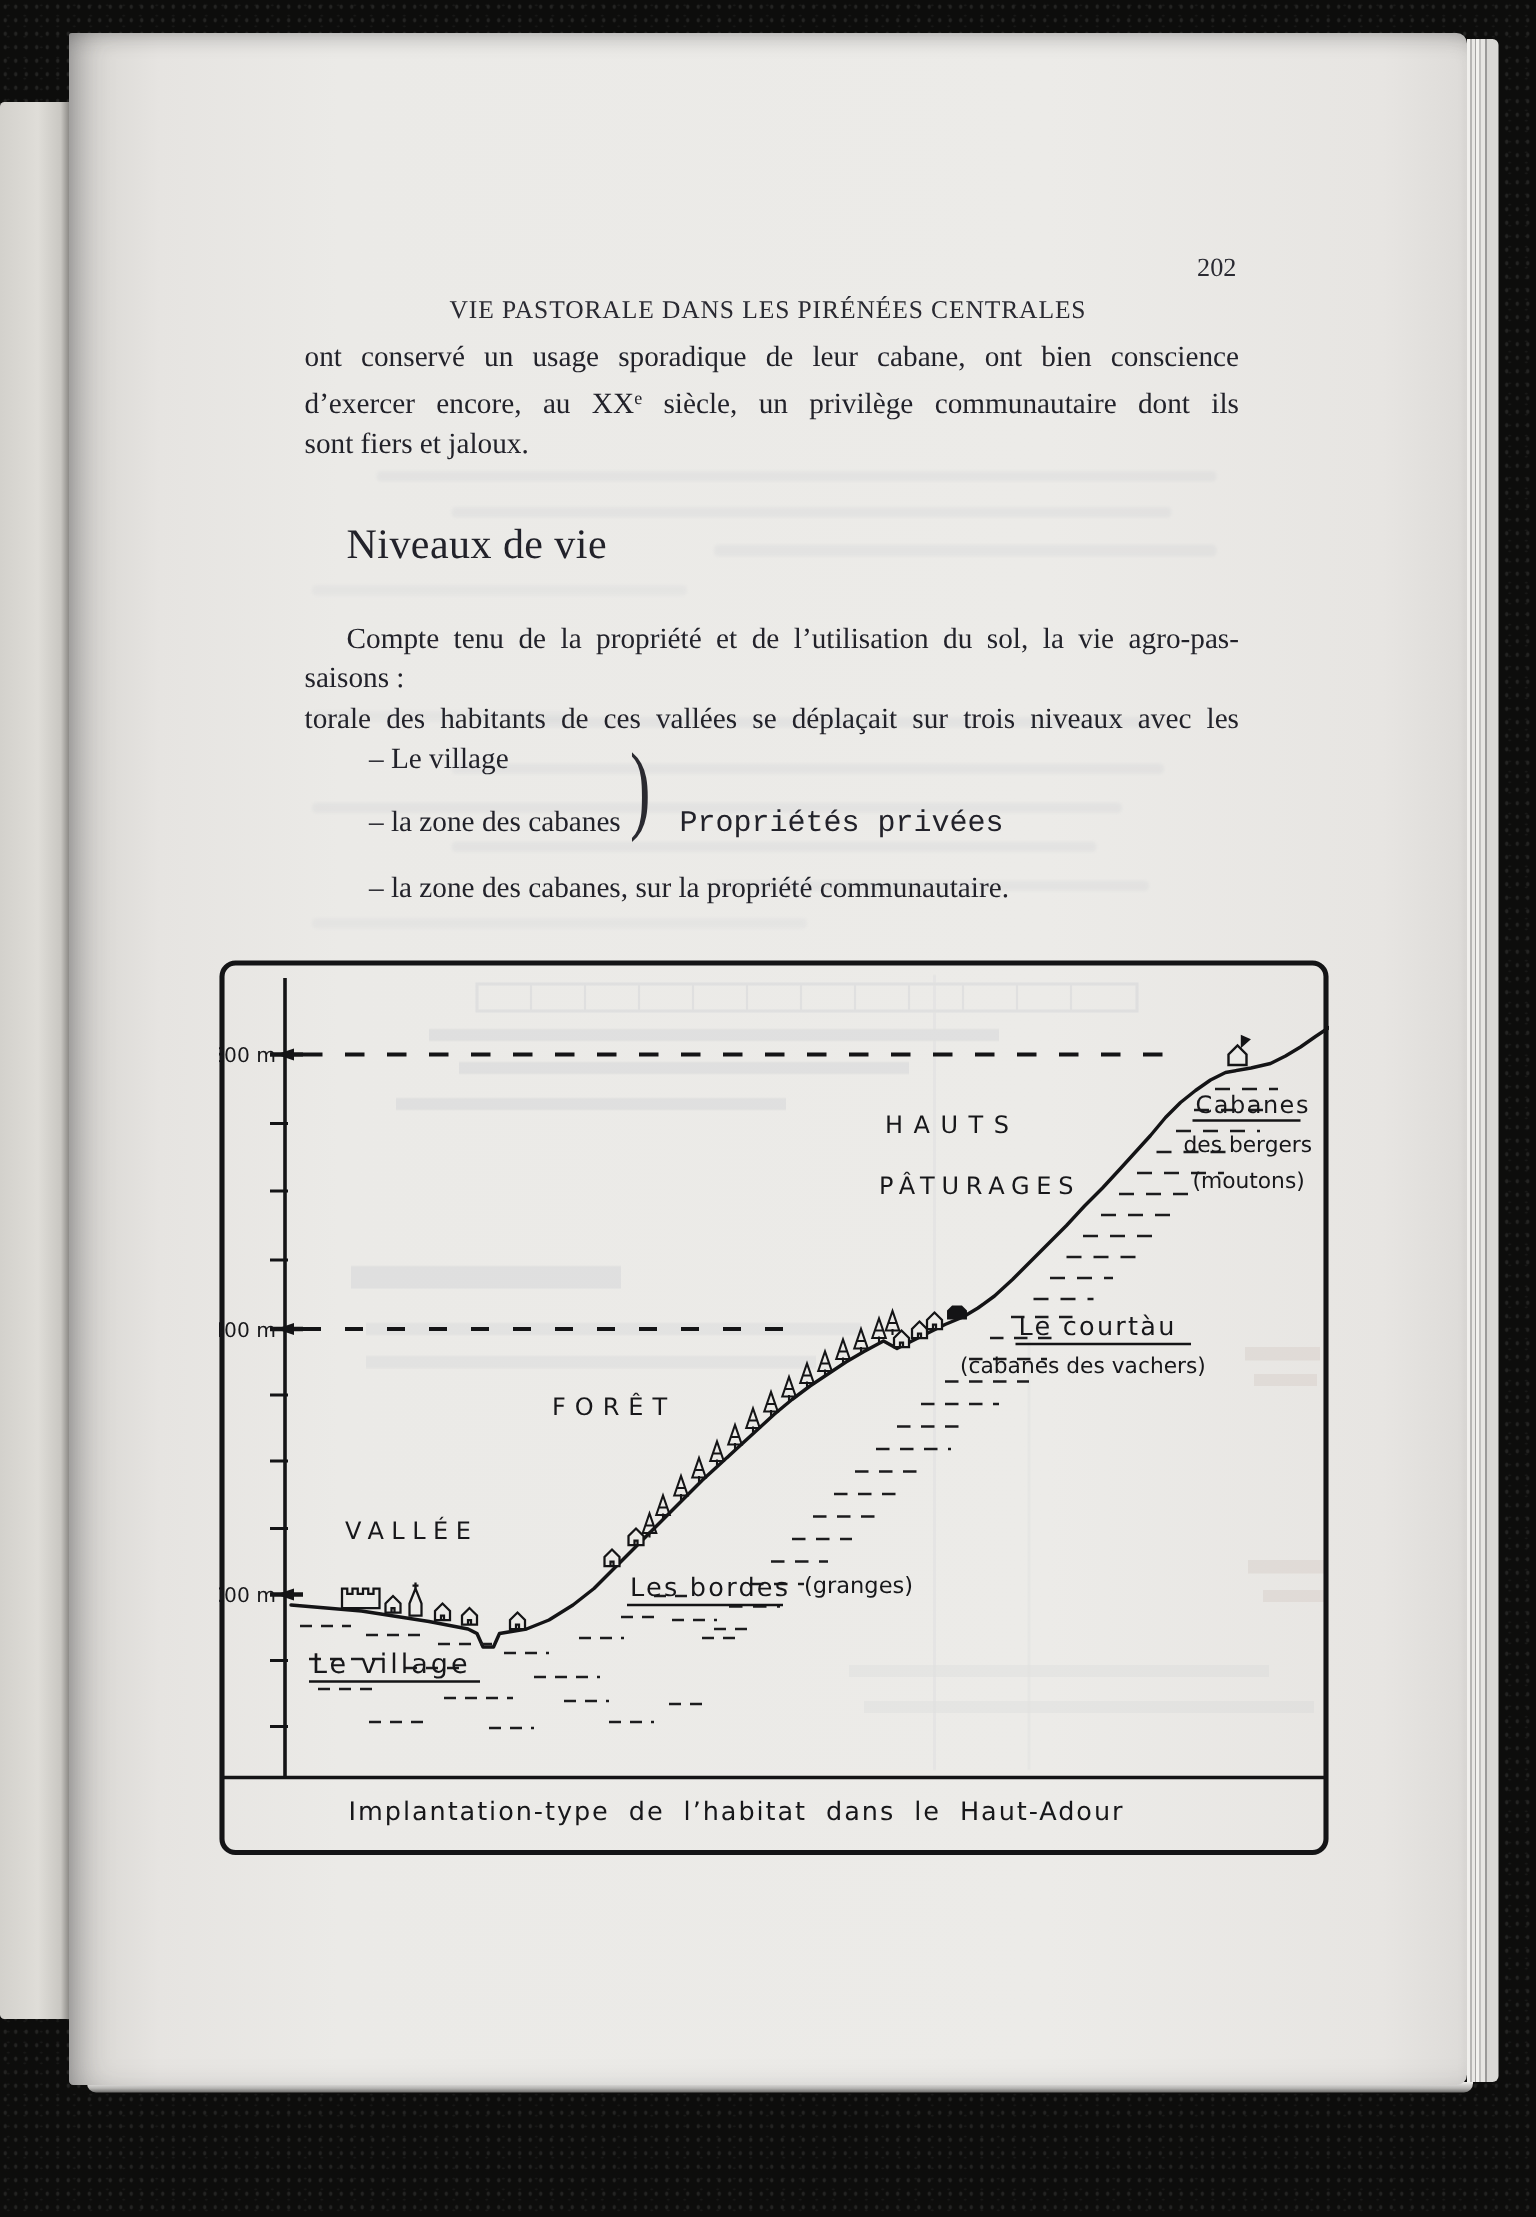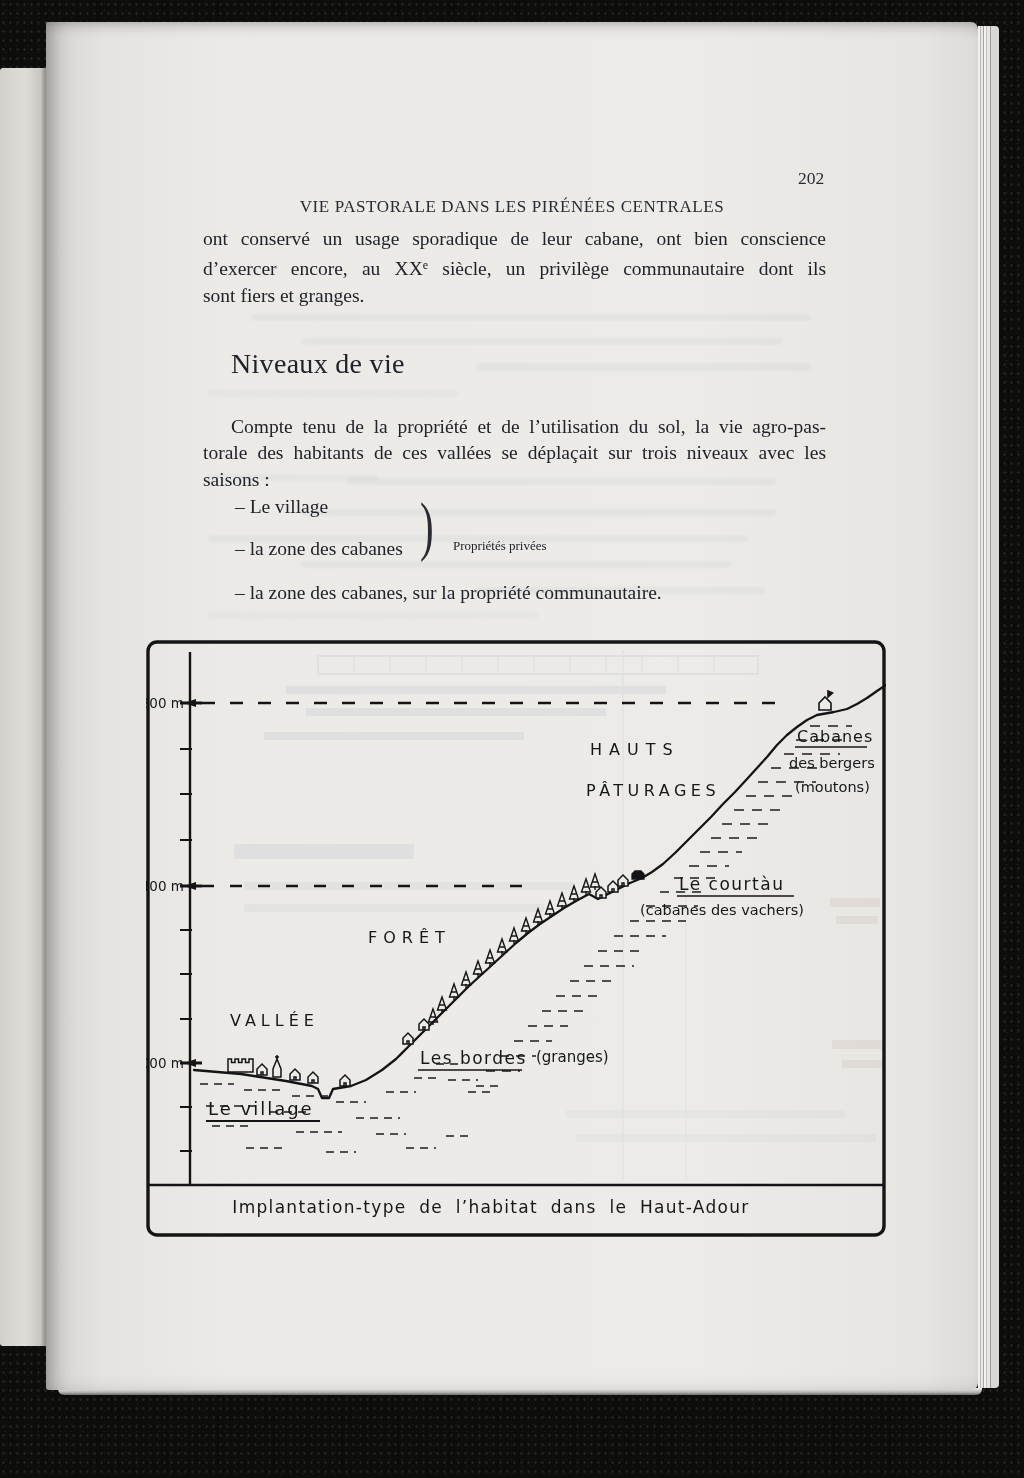--- a/index.html
+++ b/index.html
@@ -38,24 +38,24 @@
   .folio{position:absolute;left:752px;top:146px;font-size:17.5px;color:#2a2a32;}
   .textline{width:623px;font-size:19.5px;line-height:26.4px;color:#22222a;
     text-align:justify;text-align-last:justify;white-space:nowrap;}
   .textline.last{text-align-last:left;}
   .para{position:absolute;left:157px;}
   .indent{padding-left:28px;box-sizing:border-box;}
   sup{font-size:12px;vertical-align:6px;}
   .section-heading{position:absolute;left:185px;top:326px;margin:0;
     font-size:28px;font-weight:normal;color:#22222a;letter-spacing:.3px;}
   .list{position:absolute;left:185px;top:474px;width:700px;height:140px;}
-  .list-item{position:absolute;left:4px;font-size:19.5px;color:#22222a;white-space:nowrap;}
+  .list-item{position:absolute;left:15px;font-size:19.5px;color:#22222a;white-space:nowrap;}
   .big-paren{position:absolute;left:189px;top:-8px;font-size:66px;font-weight:400;
     color:#2a2a30;transform:scaleX(.62);transform-origin:left center;}
-  .brace-note{position:absolute;left:222px;top:42px;font-size:13px;color:#22222a;white-space:nowrap;}
+  .brace-note{position:absolute;left:222px;top:42px;font-size:20px;color:#22222a;white-space:nowrap;font-family:Liberation Mono, monospace;}
   .smudge{position:absolute;background:#8a93a6;opacity:.08;filter:blur(1.1px);border-radius:3px;}
   .figure{position:absolute;left:100px;top:618px;width:740px;height:597px;}
   svg text{fill:#17171a;}
   .hand{font-family:"DejaVu Sans", sans-serif;}
 </style>
 </head>
 <body>
 
 <div class="facing-edge"></div>
 <div class="page-stack-right"></div>
@@ -76,29 +76,29 @@
     <div class="smudge" style="left:430px;top:565px;width:290px;height:7px"></div>
     <div class="smudge" style="left:162px;top:590px;width:330px;height:7px;opacity:.06"></div>
   </div>
 
   <div class="running-head ink">VIE PASTORALE DANS LES PIRÉNÉES CENTRALES</div>
   <div class="folio">202</div>
 
   <div class="para" style="top:204px">
     <div class="textline">ont conservé un usage sporadique de leur cabane, ont bien conscience</div>
     <div class="textline"><span>d’exercer encore, au XX</span><sup>e</sup><span> siècle, un privilège communautaire dont ils</span></div>
-    <div class="textline last">sont fiers et granges.</div>
+    <div class="textline last">sont fiers et jaloux.</div>
   </div>
 
   <h1 class="section-heading">Niveaux de vie</h1>
 
   <div class="para" style="top:392px">
     <div class="textline indent">Compte tenu de la propriété et de l’utilisation du sol, la vie agro-pas-</div>
+    <div class="textline last">saisons :</div>
     <div class="textline">torale des habitants de ces vallées se déplaçait sur trois niveaux avec les</div>
-    <div class="textline last">saisons :</div>
   </div>
 
   <div class="list">
     <div class="list-item" style="top:0">– Le village</div>
     <div class="list-item" style="top:42px">– la zone des cabanes</div>
     <div class="big-paren">)</div>
     <div class="brace-note">Propriétés privées</div>
     <div class="list-item" style="top:86px">– la zone des cabanes, sur la propriété communautaire.</div>
   </div>
 

